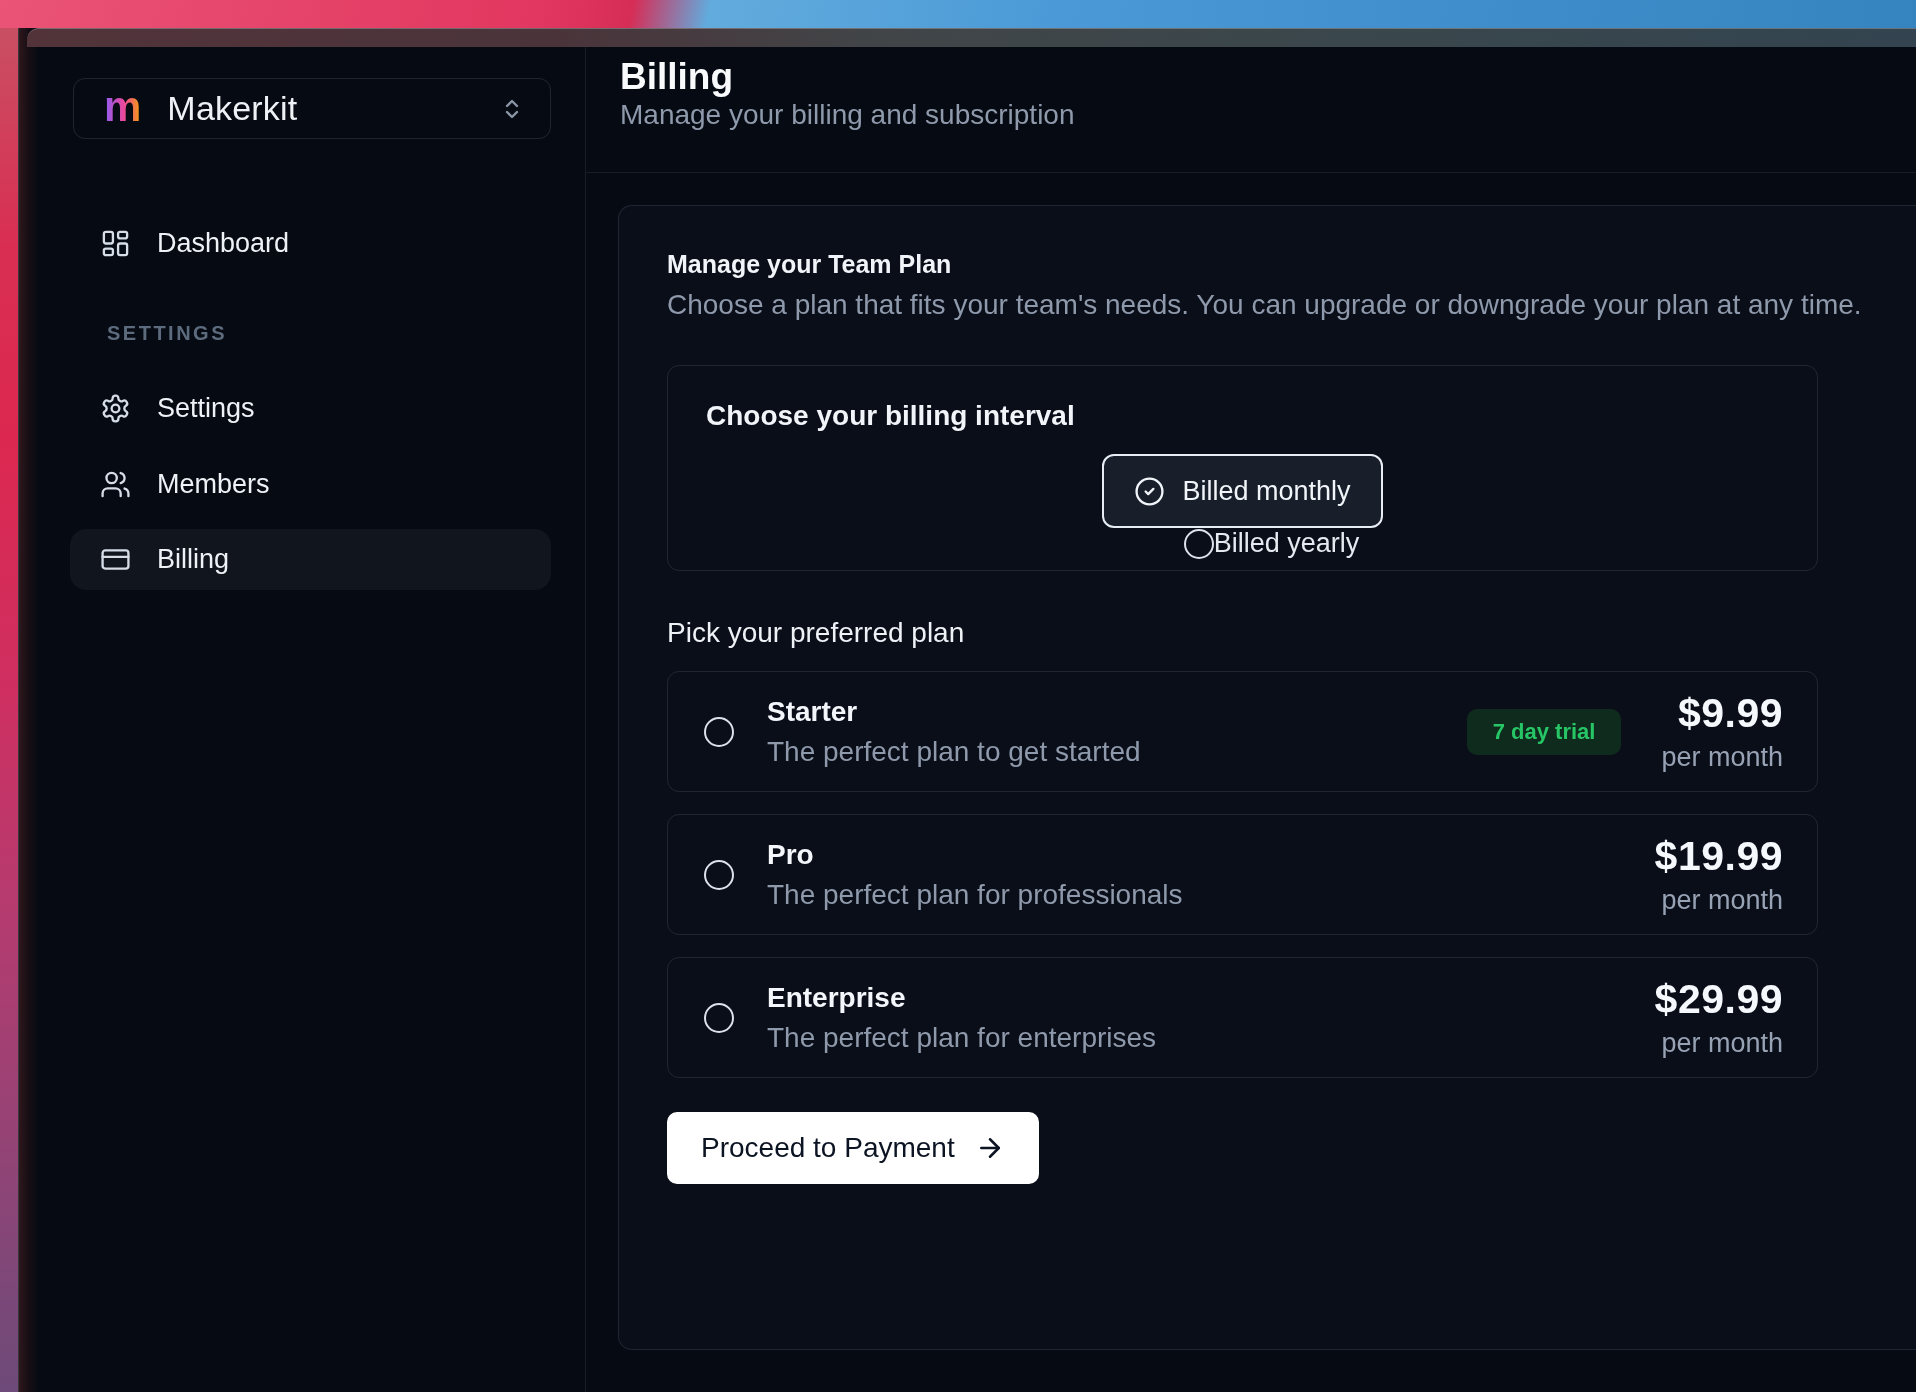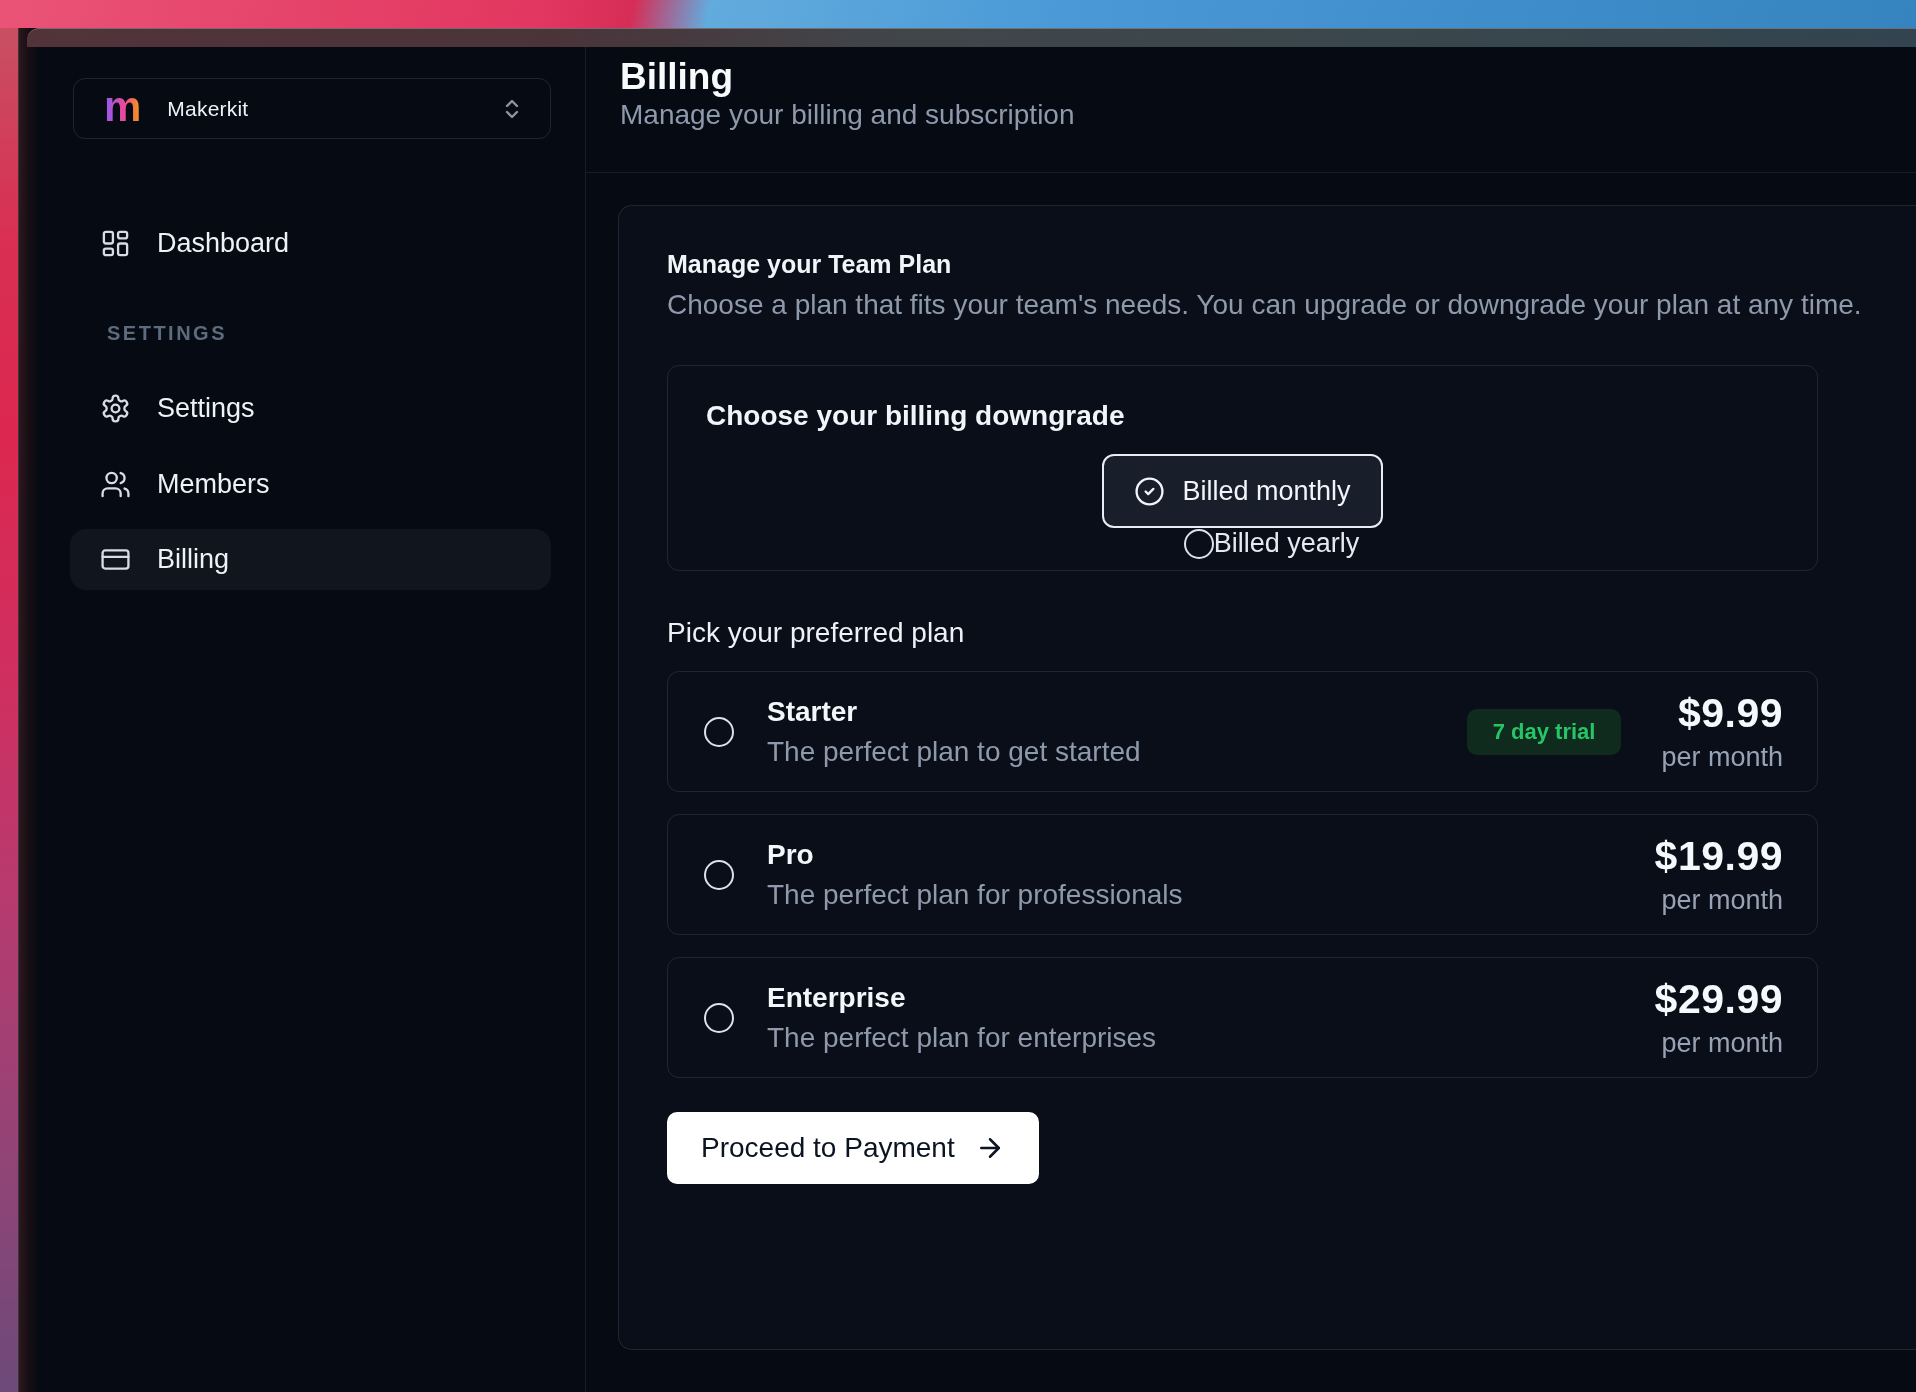--- a/index.html
+++ b/index.html
@@ -22,21 +22,21 @@
   .window { position:absolute; left:37px; top:47px; right:0; bottom:0; background:#060a12; }
 
   
   .v-divider { position:absolute; left:548px; top:0; bottom:0; width:1px; background:rgba(148,163,184,.13); }
   .ws-select { position:absolute; left:36px; top:31px; width:478px; height:61px;
     border:1px solid rgba(148,163,184,.18); border-radius:12px;
     display:flex; align-items:center; padding:0 26px 0 30px; cursor:pointer; }
   .ws-logo { font-size:42px; font-weight:800; line-height:1;
     background:linear-gradient(90deg,#8b5cf6 0%,#ec4899 55%,#f59e0b 100%);
     -webkit-background-clip:text; background-clip:text; color:transparent; margin-right:26px; transform:translateY(-2px); }
-  .ws-name { font-size:21px; font-weight:500; color:#eef2f7; letter-spacing:.2px; }
+  .ws-name { font-size:34px; font-weight:500; color:#eef2f7; letter-spacing:.2px; }
   .ws-chevron { margin-left:auto; color:#8b95a6; display:flex; }
 
   .nav-item { position:absolute; left:33px; width:481px; height:61px; border-radius:16px;
     display:flex; align-items:center; padding:0 0 0 30px; color:#e7ecf3; cursor:pointer; }
   .nav-item.active { background:#10151e; }
   .nav-icon { width:31px; height:31px; color:#d6dde7; flex:0 0 auto; display:flex; }
   .nav-label { font-size:27px; margin-left:26px; color:#eef2f7; }
   .nav-section { position:absolute; left:70px; top:275px; font-size:20px; font-weight:700;
     letter-spacing:2.5px; color:#5d6b7e; }
 
@@ -158,21 +158,21 @@
 
   <div class="page-title">Billing</div>
   <div class="page-subtitle">Manage your billing and subscription</div>
   <div class="h-divider"></div>
 
   <div class="card">
     <div class="card-title">Manage your Team Plan</div>
     <div class="card-desc">Choose a plan that fits your team's needs. You can upgrade or downgrade your plan at any time.</div>
 
     <div class="interval-card">
-      <div class="interval-label">Choose your billing downgrade</div>
+      <div class="interval-label">Choose your billing interval</div>
       <div class="interval-row">
         <button class="btn-monthly">
           <span class="ico">
             <svg viewBox="0 0 24 24" fill="none" stroke="currentColor" stroke-width="1.8" stroke-linecap="round" stroke-linejoin="round">
                 <circle cx="12" cy="12" r="10"></circle>
                 <path d="m9 12 2 2 4-4"></path>
               </svg>
           </span>
           <span>Billed monthly</span>
         </button>

